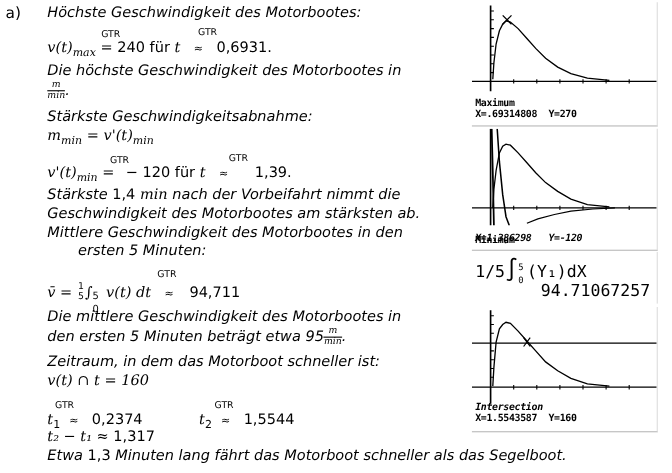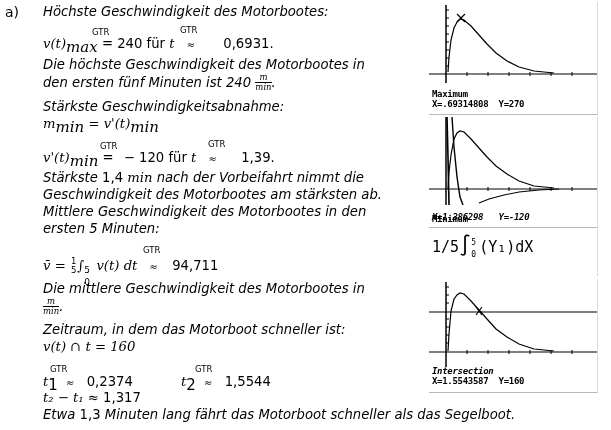--- a/index.html
+++ b/index.html
@@ -4,21 +4,21 @@
 <style>
   html, body { margin:0; padding:0; background:#ffffff; }
   body { width:611px; height:430px; position:relative; overflow:hidden;
          font-family:"DejaVu Sans", sans-serif; color:#000; }
   .label { position:absolute; left:5px; top:4px; font-size:14px; }
   .line { position:absolute; left:43px; font-size:13.2px; white-space:nowrap; line-height:16px; }
   .it { font-style:italic; }
   .math { font-family:"DejaVu Serif", serif; font-style:italic; }
   .num { font-family:"DejaVu Sans", sans-serif; font-style:normal; }
   .gtr { position:absolute; font-size:8.5px; font-style:normal; font-family:"DejaVu Sans", sans-serif; }
-  sub { font-size:15px; }
+  sub { font-size:10px; }
   .frac { display:inline-block; vertical-align:middle; text-align:center; font-family:"DejaVu Serif", serif; font-style:italic; font-size:8.5px; line-height:9px; }
   .frac span { display:block; }
   .frac .top { border-bottom:1px solid #000; padding:0 1px; }
   .panel { position:absolute; left:429px; width:168px; background:#fff; border-right:1px solid #dcdcdc; border-bottom:1px solid #b8b8b8; }
   .panel svg { display:block; }
   .calc-text { position:absolute; left:3px; font-family:"DejaVu Sans Mono", monospace; font-weight:bold; font-size:9px; line-height:9px; letter-spacing:-0.3px; }
   .home { font-family:"DejaVu Sans Mono", monospace; font-size:15px; }
 </style>
 </head>
 <body>
@@ -27,28 +27,27 @@
 
 <div class="line it" style="top:4px;">Höchste Geschwindigkeit des Motorbootes:</div>
 
 <div class="line" style="top:36px;">
   <span class="math">v(t)</span><sub class="math">max</sub>
   <span>=</span>
   <span>240</span>
   <span>für</span>
   <span class="math">t</span>
   <span style="font-size:10px;margin-left:8px;">≈</span>
-  <span style="margin-left:24px;">0,6931.</span>
+  <span style="margin-left:8px;">0,6931.</span>
 </div>
 <span class="gtr" style="left:92px;top:27px;">GTR</span>
 <span class="gtr" style="left:180px;top:25px;">GTR</span>
 
 <div class="line it" style="top:57px;">Die höchste Geschwindigkeit des Motorbootes in</div>
 <div class="line it" style="top:73px;">
-  <span>den ersten fünf Minuten ist 240</span>
   <span class="frac"><span class="top">m</span><span>min</span></span><span>.</span>
 </div>
 
 <div class="line it" style="top:99px;">Stärkste Geschwindigkeitsabnahme:</div>
 <div class="line" style="top:116px;">
   <span class="math">m</span><sub class="math">min</sub>
   <span class="math">= v'(t)</span><sub class="math">min</sub>
 </div>
 
 <div class="line" style="top:150px;">
@@ -65,34 +64,34 @@
 
 <div class="line it" style="top:170px;">
   <span>Stärkste</span>
   <span class="num">1,4</span>
   <span class="math">min</span>
   <span>nach der Vorbeifahrt nimmt die</span>
 </div>
 <div class="line it" style="top:187px;">Geschwindigkeit des Motorbootes am stärksten ab.</div>
 
 <div class="line it" style="top:204px;">Mittlere Geschwindigkeit des Motorbootes in den</div>
-<div class="line it" style="top:221px;">ersten 5 Minuten:</div>
+<div class="line it" style="top:221px;margin-left:28px;">ersten 5 Minuten:</div>
 
 <div class="line" style="top:257px;">
   <span class="math">v̄ =</span>
   <span class="frac" style="font-style:normal;font-family:'DejaVu Sans',sans-serif;"><span class="top" style="border:none;">1</span><span>5</span></span><span class="math">∫</span><span style="position:relative;display:inline-block;width:8px;font-size:9px;"><span style="position:absolute;top:-8px;">5</span><span style="position:absolute;top:4px;">0</span></span>
   <span class="math">v(t) dt</span>
   <span style="font-size:10px;margin-left:8px;">≈</span>
   <span style="margin-left:10px;">94,711</span>
 </div>
 <span class="gtr" style="left:143px;top:245px;">GTR</span>
 
 <div class="line it" style="top:281px;">Die mittlere Geschwindigkeit des Motorbootes in</div>
 <div class="line it" style="top:297px;">
-  <span class="frac"><span class="top">m</span><span>min</span></span><span>.</span>
+  <span>den ersten 5 Minuten beträgt etwa 95</span><span class="frac"><span class="top">m</span><span>min</span></span><span>.</span>
 </div>
 
 <div class="line it" style="top:322px;">Zeitraum, in dem das Motorboot schneller ist:</div>
 <div class="line math" style="top:339px;text-align:center;">v(t) ∩ t = 160</div>
 
 <div class="line" style="top:374px;">
   <span class="math">t</span><sub>1</sub>
   <span style="font-size:10px;margin-left:4px;">≈</span>
   <span style="margin-left:8px;">0,2374</span>
 </div>
@@ -159,20 +158,21 @@
     <path d="M23,0 L25,30 L28,60 L31,80 L34,88" fill="none" stroke="#000" stroke-width="1.4"></path>
     <path d="M18,0 L19,40 L20,88" fill="none" stroke="#000" stroke-width="1.6"></path>
     <path d="M50,86 L60,82 L75,78 L90,75 L110,73 L130,72" fill="none" stroke="#000" stroke-width="1.1"></path>
   </svg>
   <div class="calc-text" style="top:98px;">Minimum</div>
   <div class="calc-text" style="top:96px;font-style:italic;"><span>X=1.386298</span>&nbsp;&nbsp;&nbsp;<span>Y=-120</span></div>
 </div>
 
 <div class="panel" style="top:229px;height:47px;border-bottom:none;">
   <div class="home" style="position:absolute;left:3px;top:4px;">1/5<span style="font-size:20px;">∫</span><span style="position:relative;display:inline-block;width:8px;font-size:8px;"><span style="position:absolute;top:-14px;">5</span><span style="position:absolute;top:-2px;">0</span></span>(Y₁)dX</div>
+  <div class="home" style="position:absolute;right:6px;top:26px;">94.71067257</div>
 </div>
 
 <div class="panel" style="top:279px;height:113px;">
   <svg width="168" height="92" viewBox="0 0 168 92">
     <line x1="0" y1="73" x2="168" y2="73" stroke="#000" stroke-width="1.2"></line>
     <line x1="0" y1="33" x2="168" y2="33" stroke="#000" stroke-width="1.2"></line>
     <line x1="17" y1="3" x2="17" y2="88" stroke="#000" stroke-width="1.5"></line>
     <g stroke="#000" stroke-width="1">
       <line x1="17" y1="8" x2="20" y2="8"></line>
         <line x1="17" y1="16" x2="20" y2="16"></line>

